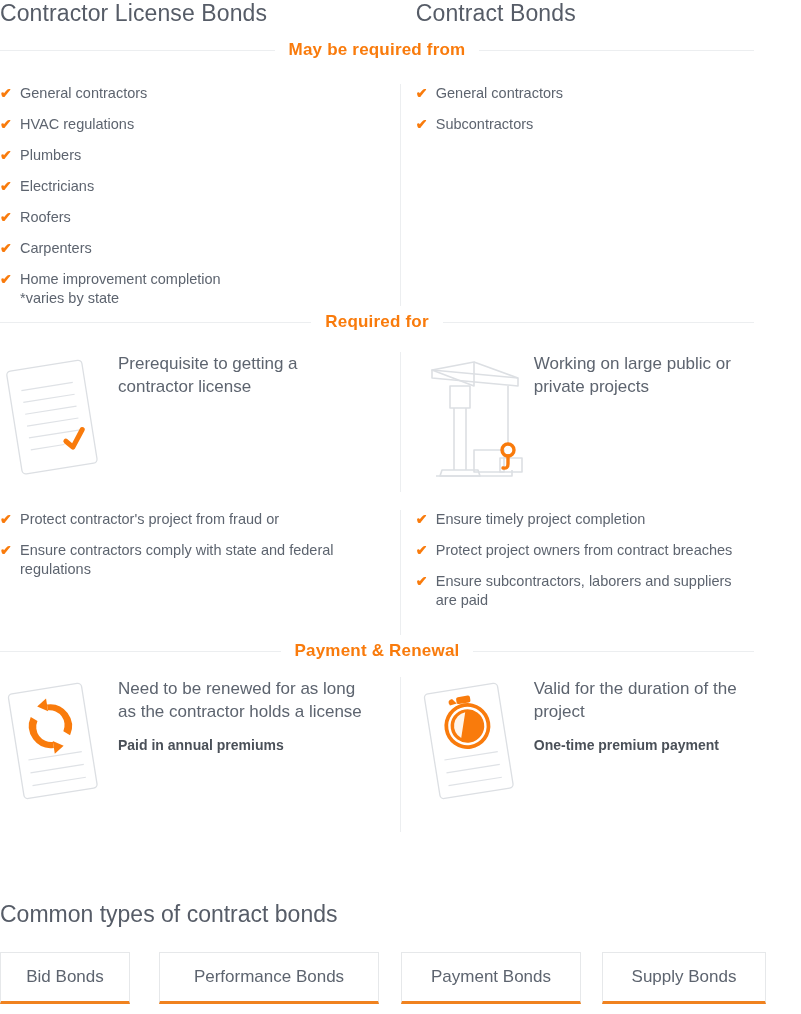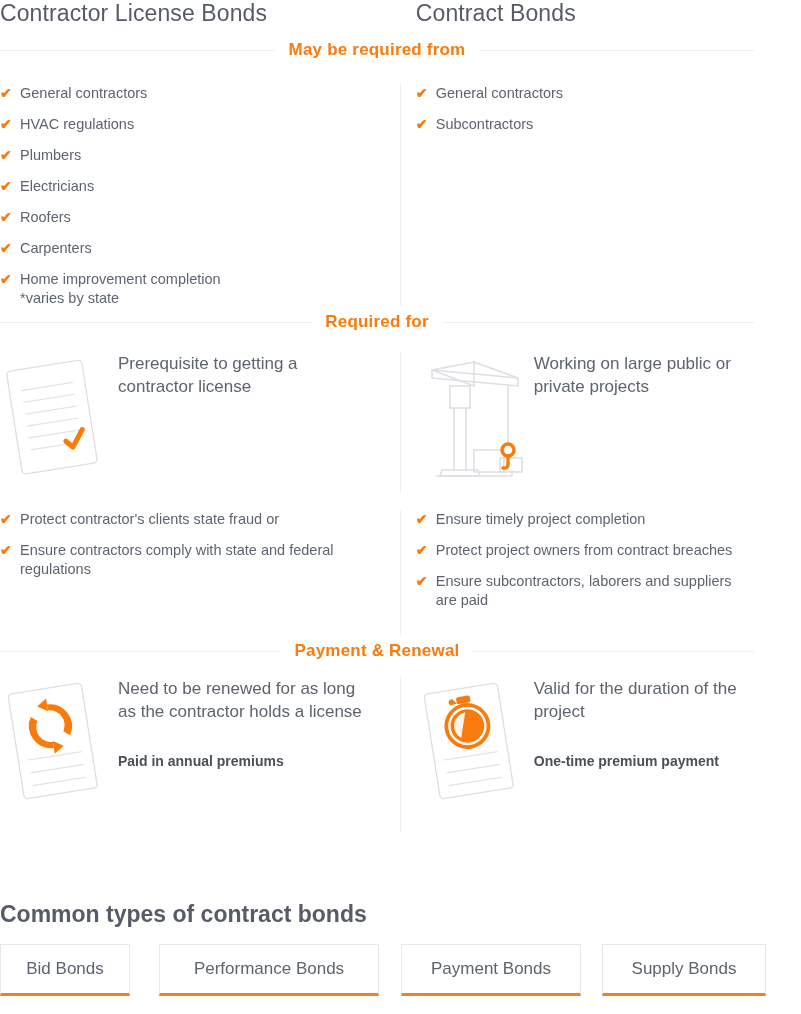--- a/index.html
+++ b/index.html
@@ -120,39 +120,39 @@
     height: 130px;
     position: relative;
   }
   .feature-art svg { display: block; }
   .feature-text {
     font-size: 17px;
     line-height: 23px;
     color: #5d646f;
   }
   .feature-note {
-    margin-top: 30px;
+    margin-top: 14px;
     font-size: 14px;
     font-weight: 700;
     color: #4a5058;
   }
 
   
   .bottom {
     position: absolute;
     left: 0;
     top: 900px;
     width: 801px;
   }
   .bottom-title {
     font-size: 23px;
     color: #565c67;
     line-height: 28px;
-    margin: 0 0 16px 0;
-    font-weight: 700;
+    margin: 0 0 24px 0;
+    font-weight: 400;
   }
   .cards {
     display: flex;
     align-items: flex-start;
   }
   .card {
     box-sizing: border-box;
     height: 52px;
     background: #ffffff;
     border: 1px solid #e6e8ea;
@@ -302,21 +302,21 @@
   </div>
 
 
   <div class="sp-18"></div>
 
   <div class="row" style="height:125px;">
     <div class="col left">
       <ul class="check-list">
         <li class="check-item">
           <span class="check-icon">✔</span>
-          <span class="check-text">Protect contractor's clients state fraud or</span>
+          <span class="check-text">Protect contractor's project from fraud or</span>
         </li>
         <li class="check-item">
           <span class="check-icon">✔</span>
           <span class="check-text">Ensure contractors comply with state and federal regulations</span>
         </li>
       </ul>
     </div>
     <div class="col right">
       <ul class="check-list">
         <li class="check-item">

